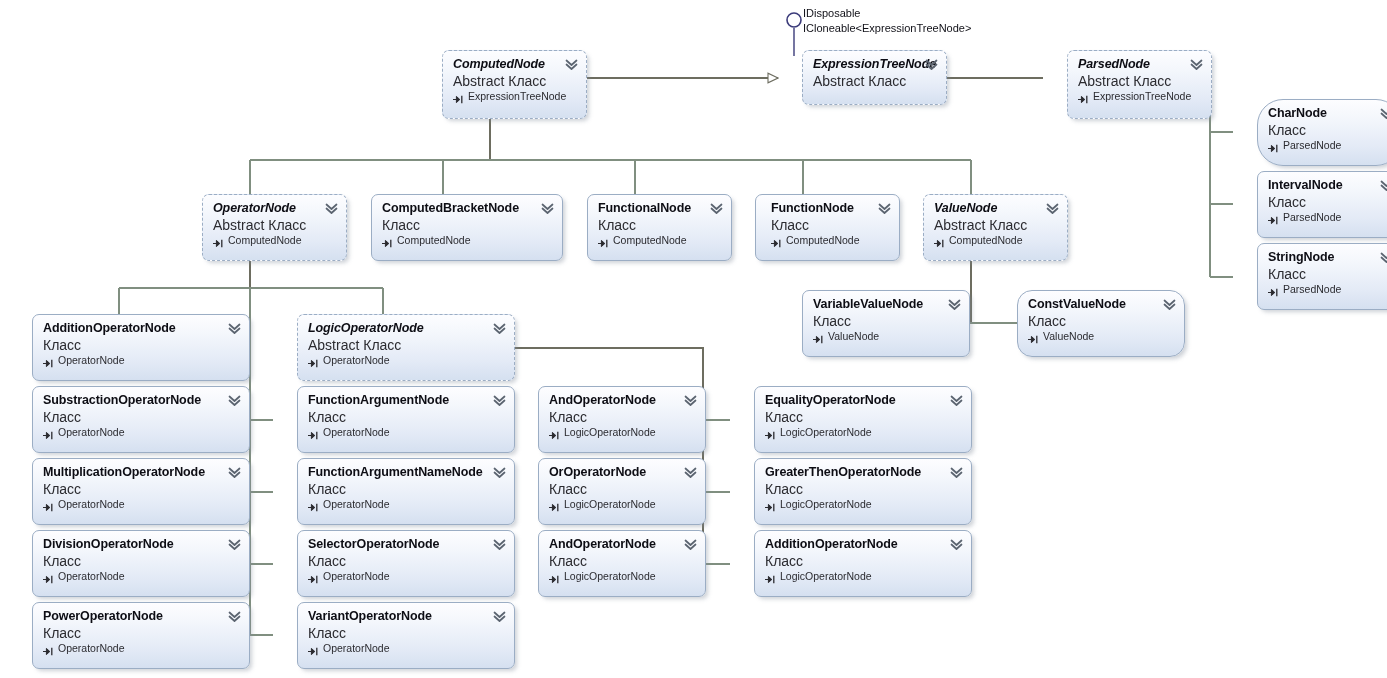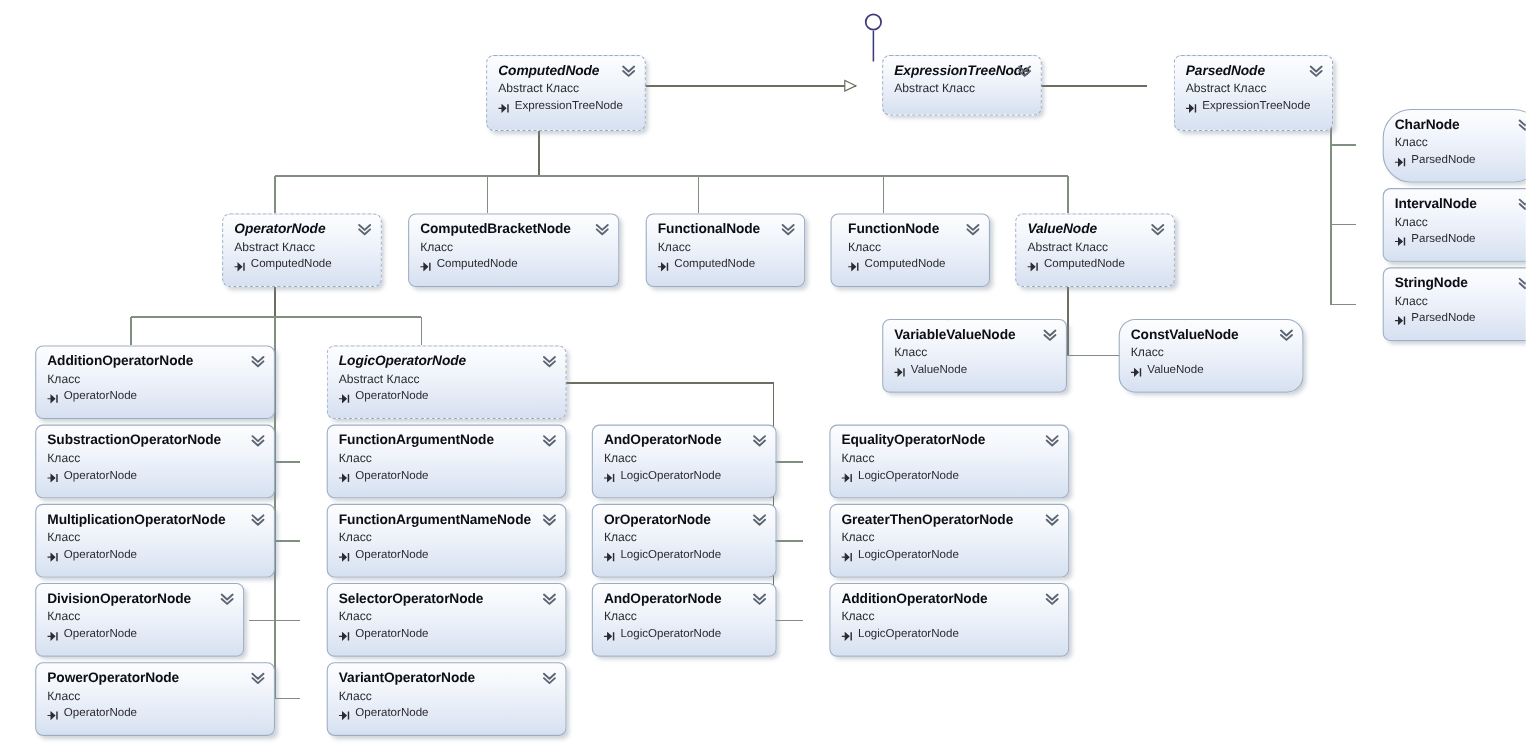--- a/index.html
+++ b/index.html
@@ -29,21 +29,21 @@
     font-size:12.5px;
     font-weight:bold;
     color:#0d0d14;
     line-height:14px;
     letter-spacing:-0.1px;
     padding-right:22px;
     white-space:nowrap;
   }
   .node.abstract .title{ font-style:italic; }
   .node .stereo{
-    font-size:11px;
+    font-size:14px;
     color:#2b2b30;
     line-height:14px;
     margin-top:3px;
     white-space:nowrap;
   }
   .node .base{
     font-size:10.5px;
     color:#2b2b30;
     line-height:14px;
     margin-top:1px;
@@ -114,20 +114,24 @@
       <path d="M682,420 L730,420"></path>
       <path d="M682,492 L730,492"></path>
       <path d="M682,564 L730,564"></path>
     </g>
   </svg>
 
   <svg style="position:absolute;left:780px;top:6px;width:30px;height:52px;" viewBox="0 0 30 52" xmlns="http://www.w3.org/2000/svg">
     <line x1="14" y1="22" x2="14" y2="50" stroke="#3b3b7a" stroke-width="1.4"></line>
     <circle cx="14" cy="14" r="7" fill="#ffffff" stroke="#3b3b7a" stroke-width="1.6"></circle>
   </svg>
+  <div class="lollipop-labels" style="left:803px;top:6px;">
+    <div>IDisposable</div>
+    <div>ICloneable&lt;ExpressionTreeNode&gt;</div>
+  </div>
 
   <div id="nodes-host">
       <div class="node abstract" style="left: 778px; top: 50px; width: 145px; height: 55px;">
         <svg class="chev" viewBox="0 0 13 13" xmlns="http://www.w3.org/2000/svg">
           <path d="M1.5 2.5 L6.5 7 L11.5 2.5" fill="none" stroke="#5b6470" stroke-width="1.7" stroke-linecap="round" stroke-linejoin="round"></path>
           <path d="M1.5 6.5 L6.5 11 L11.5 6.5" fill="none" stroke="#5b6470" stroke-width="1.7" stroke-linecap="round" stroke-linejoin="round"></path>
         </svg>
         <div class="title">ExpressionTreeNode</div>
         <div class="stereo">Abstract Класс</div>
       </div>
@@ -349,21 +353,21 @@
         <div class="title">MultiplicationOperatorNode</div>
         <div class="stereo">Класс</div>
         <div class="base">
           <span class="arrowglyph"><svg viewBox="0 0 11 9" width="11" height="9" xmlns="http://www.w3.org/2000/svg">
               <path d="M0 4.5 H6.2 M3.4 1.4 L6.8 4.5 L3.4 7.6 Z" fill="#2b2b30" stroke="#2b2b30" stroke-width="1"></path>
               <path d="M8.8 0.8 V8.2" stroke="#2b2b30" stroke-width="1.3"></path>
             </svg></span>
           <span>OperatorNode</span>
         </div>
       </div>
-      <div class="node" style="left: 8px; top: 530px; width: 190px; height: 67px;">
+      <div class="node" style="left: 8px; top: 530px; width: 218px; height: 67px;">
         <svg class="chev" viewBox="0 0 13 13" xmlns="http://www.w3.org/2000/svg">
           <path d="M1.5 2.5 L6.5 7 L11.5 2.5" fill="none" stroke="#5b6470" stroke-width="1.7" stroke-linecap="round" stroke-linejoin="round"></path>
           <path d="M1.5 6.5 L6.5 11 L11.5 6.5" fill="none" stroke="#5b6470" stroke-width="1.7" stroke-linecap="round" stroke-linejoin="round"></path>
         </svg>
         <div class="title">DivisionOperatorNode</div>
         <div class="stereo">Класс</div>
         <div class="base">
           <span class="arrowglyph"><svg viewBox="0 0 11 9" width="11" height="9" xmlns="http://www.w3.org/2000/svg">
               <path d="M0 4.5 H6.2 M3.4 1.4 L6.8 4.5 L3.4 7.6 Z" fill="#2b2b30" stroke="#2b2b30" stroke-width="1"></path>
               <path d="M8.8 0.8 V8.2" stroke="#2b2b30" stroke-width="1.3"></path>

